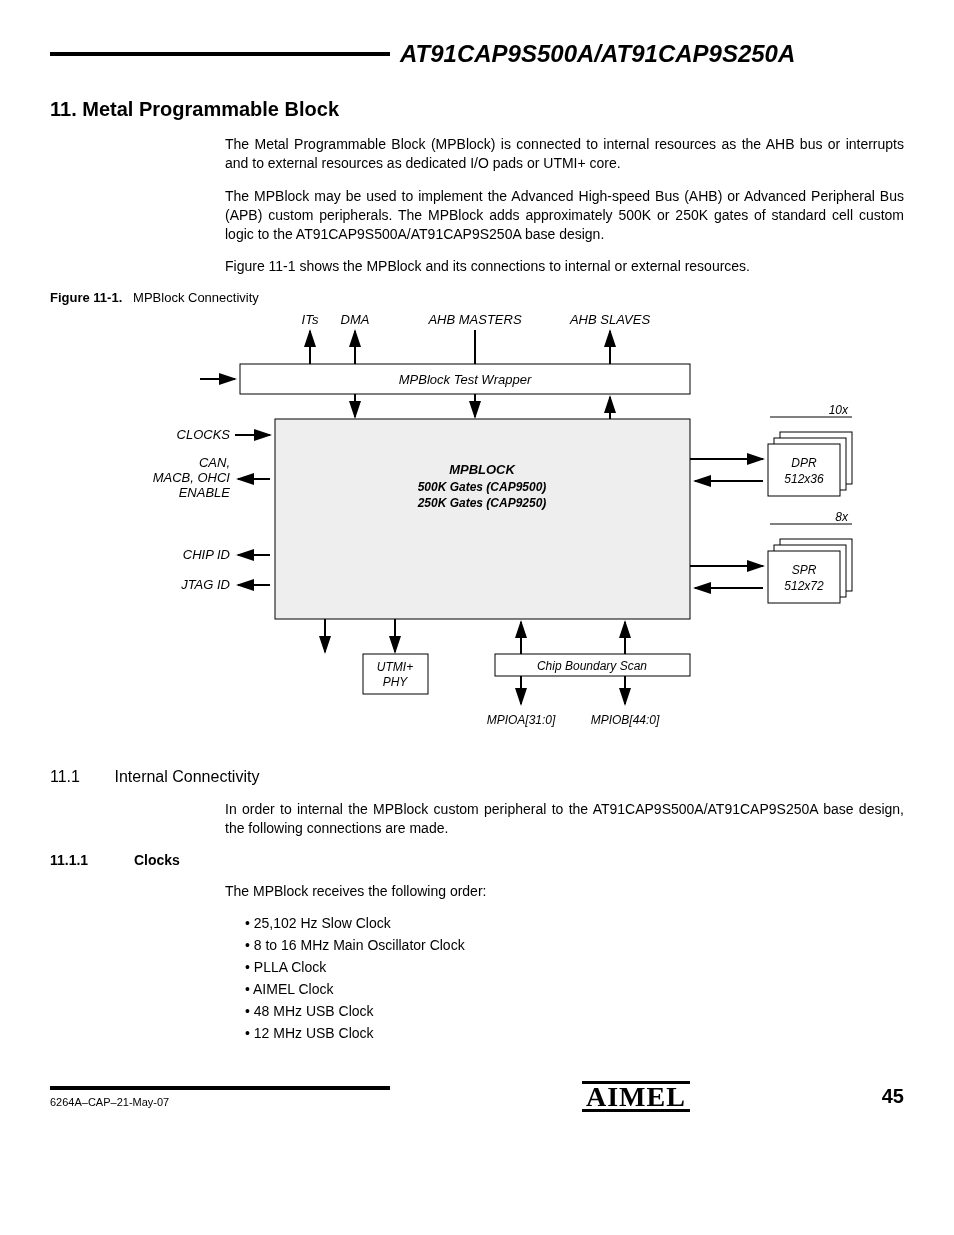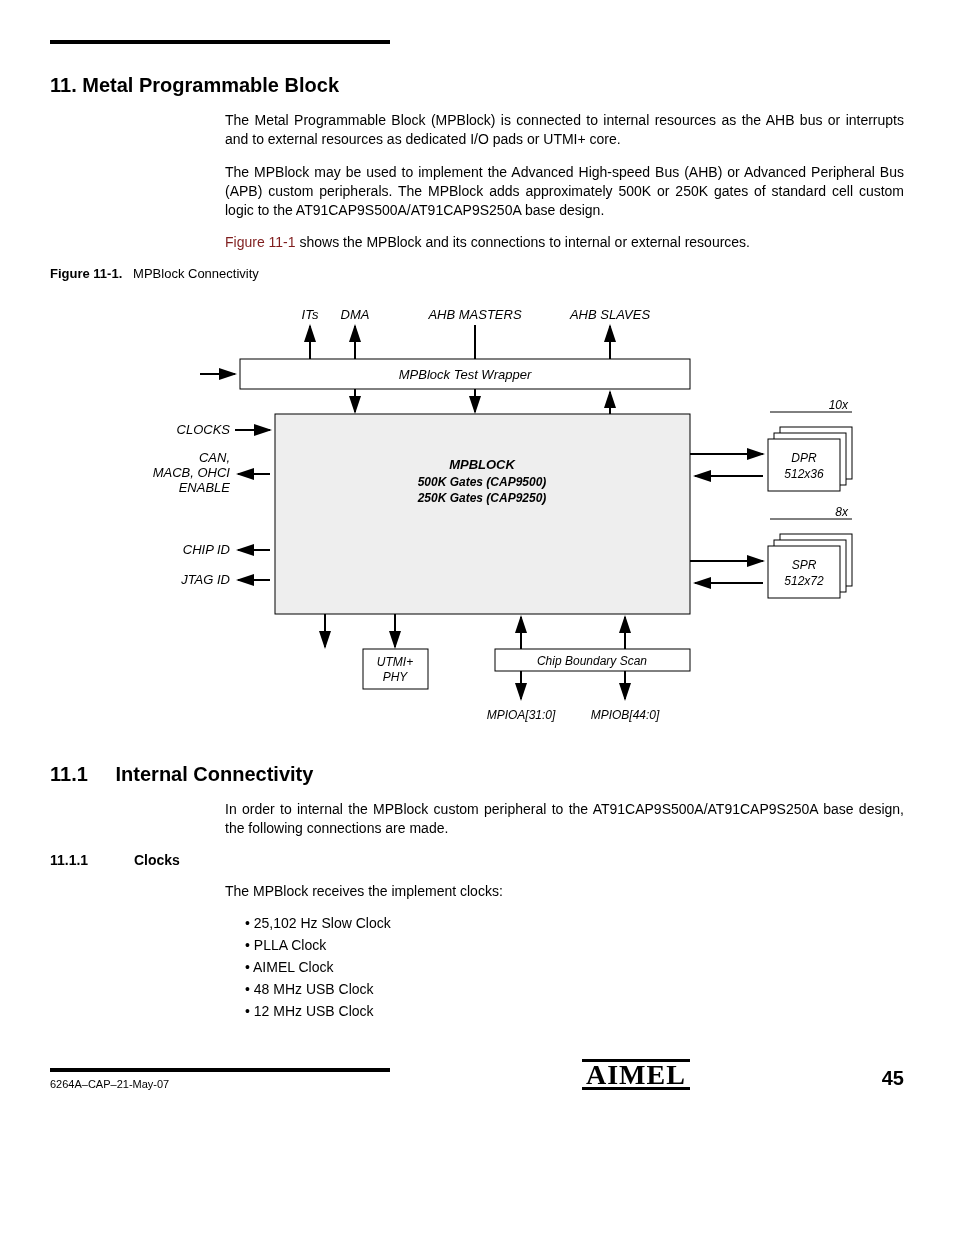--- a/index.html
+++ b/index.html
@@ -32,32 +32,32 @@
     font-size: 20px;
     font-weight: bold;
     margin: 12px 0 10px 0;
   }
   .body-text {
     margin-left: 175px;
     margin-bottom: 14px;
     line-height: 1.35;
     text-align: justify;
   }
-  .link { color: #7f1d1d; }
-  .fig-cap { font-size: 13px; margin: 14px 0 23px 0; }
+  .link { color: #000000; }
+  .fig-cap { font-size: 13px; margin: 14px 0 4px 0; }
   .fig-cap b { font-weight: bold; }
   .diagram-wrap {
     margin: 0 0 20px 0;
     position: relative;
     height: 430px;
     font-style: italic;
   }
   h3.subsection {
-    font-size: 20px;
-    font-weight: bold;
+    font-size: 16px;
+    font-weight: normal;
     margin: 29px 0 8px 0;
   }
   h3.subsection .num { display: inline-block; width: 60px; }
   h4.subsub {
     font-size: 14px;
     font-weight: bold;
     margin: 14px 0 6px 0;
   }
   h4.subsub .num { display: inline-block; width: 80px; }
   ul.bullets {
@@ -67,21 +67,21 @@
   }
   ul.bullets li {
     margin-bottom: 6px;
   }
   ul.bullets li::before {
     content: "• ";
   }
   .footer {
     margin-top: 40px;
     display: flex;
-    align-items: flex-end;
+    align-items: center;
     justify-content: space-between;
     font-size: 11px;
   }
   .footer .bar {
     height: 4px;
     background: #000;
     width: 340px;
     margin-bottom: 6px;
   }
   .footer-left { width: 340px; }
@@ -99,20 +99,21 @@
     display: inline-block;
     line-height: 0.9;
   }
   svg text { font-family: Arial, Helvetica, sans-serif; }
 </style>
 </head>
 <body>
 
 <div class="header-rule">
   <div class="bar"></div>
+  <div class="title">AT91CAP9S500A/AT91CAP9S250A</div>
 </div>
 
 <h2 class="section">
   <span>11.</span>
   <span>Metal Programmable Block</span>
 </h2>
 
 <p class="body-text">The Metal Programmable Block (MPBlock) is connected to internal resources as the AHB bus or interrupts and to external resources as dedicated I/O pads or UTMI+ core.</p>
 <p class="body-text">The MPBlock may be used to implement the Advanced High-speed Bus (AHB) or Advanced Peripheral Bus (APB) custom peripherals. The MPBlock adds approximately 500K or 250K gates of standard cell custom logic to the AT91CAP9S500A/AT91CAP9S250A base design.</p>
 <p class="body-text">
@@ -212,23 +213,24 @@
 <h3 class="subsection">
   <span class="num">11.1</span>
   <span>Internal Connectivity</span>
 </h3>
 <p class="body-text">In order to internal the MPBlock custom peripheral to the AT91CAP9S500A/AT91CAP9S250A base design, the following connections are made.</p>
 
 <h4 class="subsub">
   <span class="num">11.1.1</span>
   <span>Clocks</span>
 </h4>
-<p class="body-text">The MPBlock receives the implement clocks:</p>
+<p class="body-text">The MPBlock receives the following order:</p>
 <ul class="bullets">
   <li>25,102 Hz Slow Clock</li>
+  <li>8 to 16 MHz Main Oscillator Clock</li>
   <li>PLLA Clock</li>
   <li>AIMEL Clock</li>
   <li>48 MHz USB Clock</li>
   <li>12 MHz USB Clock</li>
 </ul>
 
 <div class="footer">
   <div class="footer-left">
     <div class="bar"></div>
     <span>6264A–CAP–21-May-07</span>

